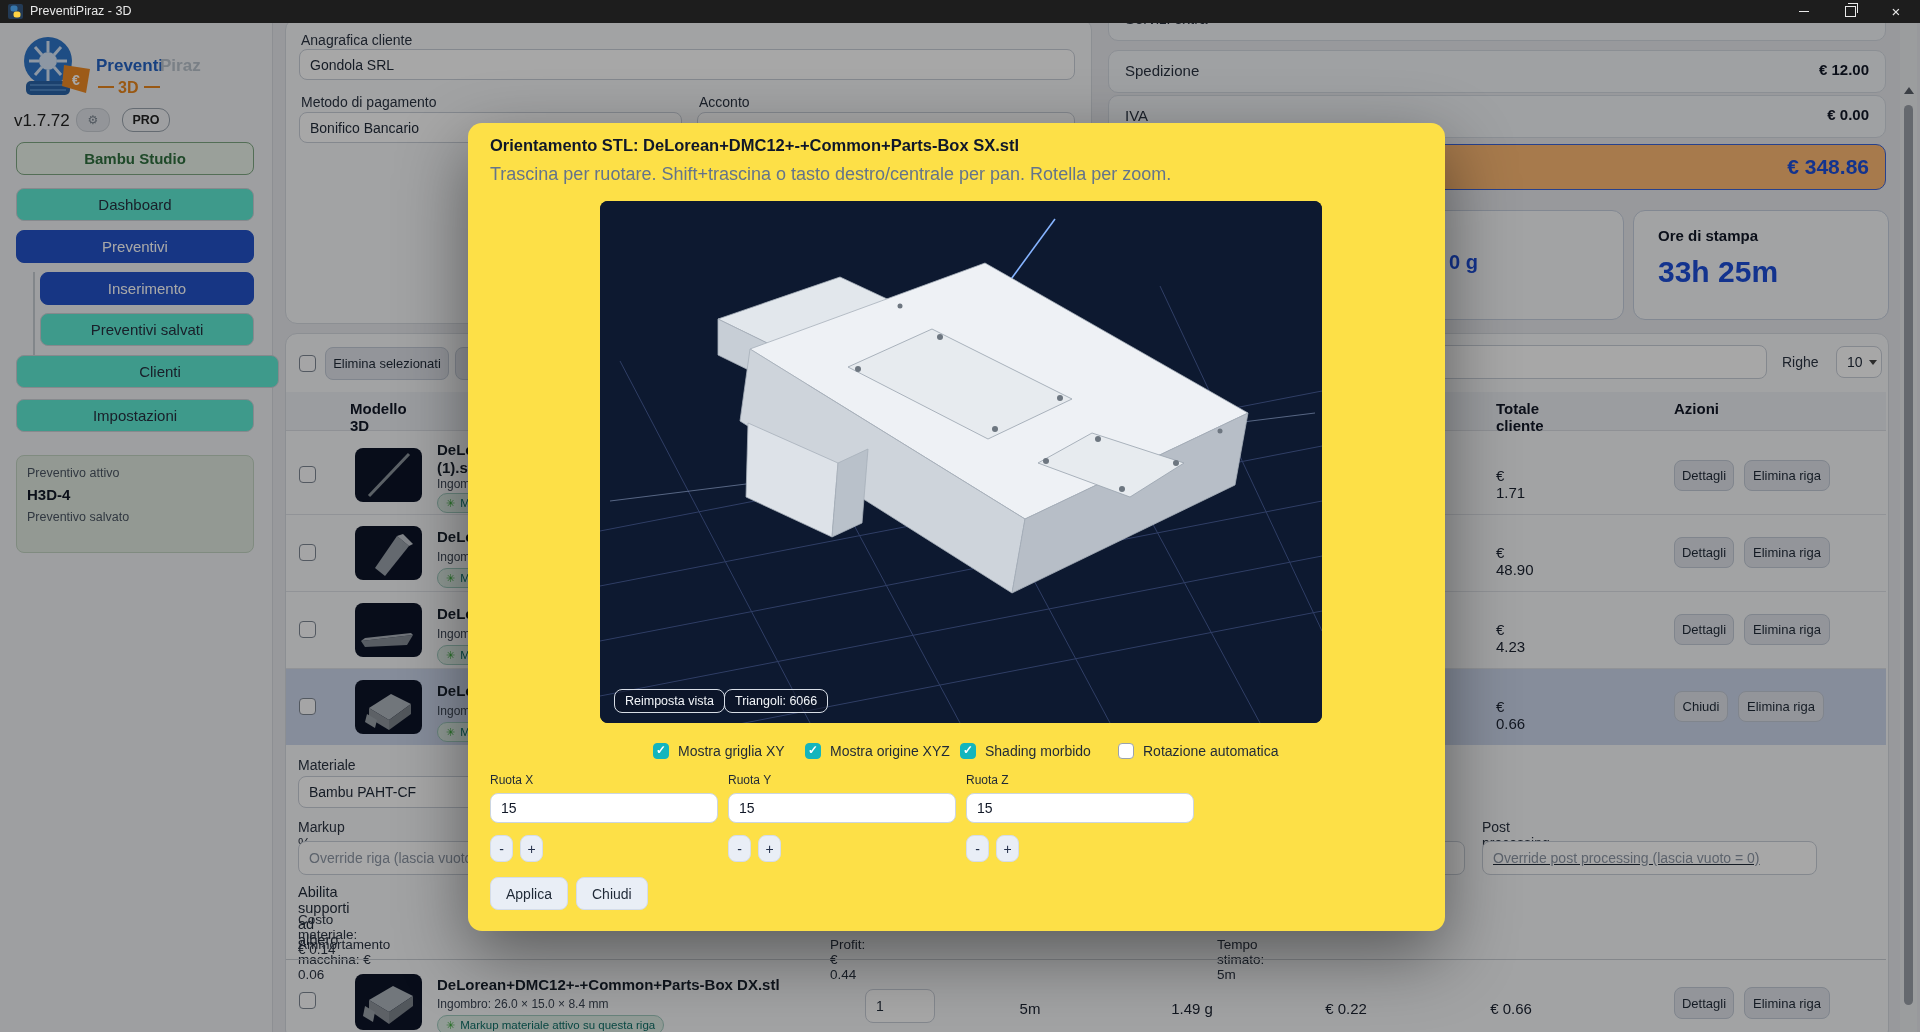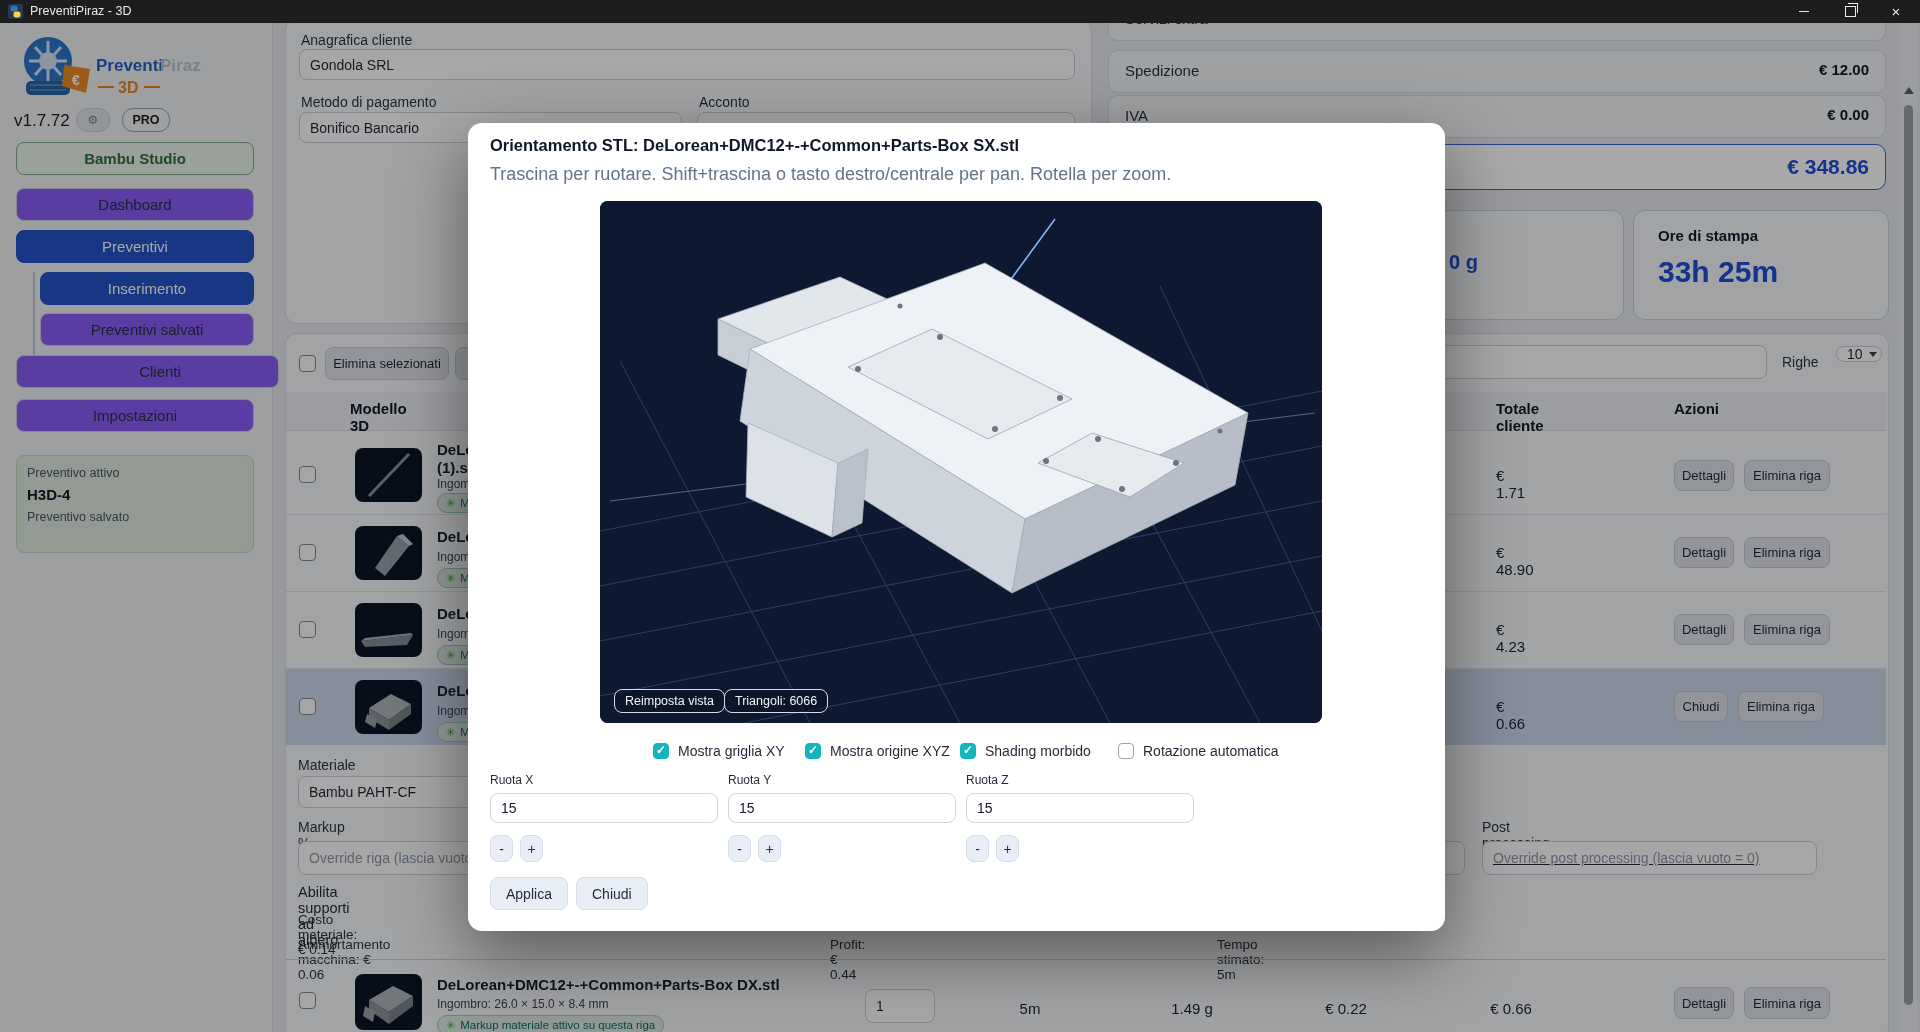--- a/index.html
+++ b/index.html
@@ -5,21 +5,21 @@
   html,body{margin:0;padding:0;background:#2a2a2a;}
   #app{position:relative;width:1920px;height:1032px;overflow:hidden;
        font-family:"Liberation Sans",sans-serif;background:#e7e9ed;}
   .abs{position:absolute;}
   
   .titlebar{left:0;top:0;width:1920px;height:23px;background:#1d1d1d;z-index:60;}
   .titlebar .t-text{position:absolute;left:30px;top:4px;color:#e9e9e9;font-size:12.5px;}
   .winbtn{position:absolute;top:0;width:46px;height:23px;display:flex;align-items:center;justify-content:center;color:#e9e9e9;}
   
   .sidebar{left:0;top:23px;width:272px;height:1009px;background:#f0f2f4;border-right:1px solid #d7dadf;z-index:10;}
-  .sbtn{position:absolute;left:16px;width:236px;height:31px;border-radius:8px;background:#8b5cf6;
+  .sbtn{position:absolute;left:16px;width:236px;height:31px;border-radius:8px;background:#5eead4;
         color:#273140;font-size:15px;display:flex;align-items:center;justify-content:center;border:1px solid #ccd1d7;}
   .sbtn.sub{left:40px;width:212px;}
   .sbtn.active{background:#2453c8;border-color:#2453c8;color:#fff;}
   .bambu{background:#eaf3ea;border:1px solid #7fa883;color:#2f6f3f;font-weight:bold;}
   .quotebox{position:absolute;left:16px;top:432px;width:236px;height:96px;background:#dfe9df;
             border:1px solid #c3d4c3;border-radius:8px;}
   
   .card{position:absolute;background:#f6f7f9;border:1px solid #d5d9e0;border-radius:12px;}
   .label{position:absolute;color:#2b3442;font-size:14px;}
   .inputbox{position:absolute;background:#fdfdfe;border:1px solid #c9cfd8;border-radius:8px;
@@ -35,21 +35,21 @@
   .badge{position:absolute;height:18px;background:#dcebe4;border:1px solid #9ec9bd;border-radius:10px;
          color:#0e6e66;font-size:11.5px;display:flex;align-items:center;padding:0 8px;white-space:nowrap;}
   .badge .spark{color:#3aa839;font-size:11px;margin-right:5px;}
   .thumb{position:absolute;width:67px;height:54px;background:#0d1528;border-radius:8px;overflow:hidden;}
   .rowname{position:absolute;font-size:15px;font-weight:bold;color:#18202c;white-space:nowrap;}
   .rowsub{position:absolute;font-size:12px;color:#3c4654;white-space:nowrap;}
   .cellv{position:absolute;font-size:15px;color:#1a2230;}
   
   .overlay{left:0;top:23px;width:1920px;height:1009px;background:rgba(0,0,0,0.34);z-index:50;pointer-events:none;}
   
-  .modal{left:468px;top:123px;width:977px;height:808px;background:#ffffff;border-radius:14px;z-index:100;
+  .modal{left:468px;top:123px;width:977px;height:808px;background:#fde047;border-radius:14px;z-index:100;
          box-shadow:0 24px 70px rgba(0,0,0,0.45);}
   .m-title{position:absolute;left:22px;top:13px;font-size:16.5px;font-weight:bold;color:#0f172a;}
   .m-sub{position:absolute;left:22px;top:41px;font-size:18px;color:#64748b;}
   .viewer{position:absolute;left:132px;top:78px;width:722px;height:522px;background:#0d1930;border-radius:8px;overflow:hidden;}
   .vpill{position:absolute;height:22px;background:rgba(12,19,36,0.55);border:1.3px solid #d7dde6;border-radius:8px;
          color:#f2f5f9;font-size:12.5px;display:flex;align-items:center;padding:0 10px;z-index:5;}
   .chkbox{position:absolute;width:16px;height:16px;border:1.5px solid #9aa3af;border-radius:4px;background:#fff;box-sizing:border-box;}
   .chkbox.on{background:#14b5bd;border-color:#14b5bd;}
   .chkbox.on::after{content:"\2713";position:absolute;left:2px;top:-1px;color:#fff;font-size:12px;font-weight:bold;}
   .chklabel{position:absolute;font-size:14px;color:#1f2937;white-space:nowrap;}
@@ -136,21 +136,21 @@
       <div class="v">€ 20.00</div>
     </div>
     <div class="totrow" style="top:50px;">
       <div class="l">Spedizione</div>
       <div class="v">€ 12.00</div>
     </div>
     <div class="totrow" style="top:95px;">
       <div class="l">IVA</div>
       <div class="v">€ 0.00</div>
     </div>
-    <div class="totrow" style="top:144px;height:46px;background:#ffffff;border:1.5px solid #3b63d8;">
+    <div class="totrow" style="top:144px;height:46px;background:#fdba74;border:1.5px solid #3b63d8;">
       <div class="v" style="top:10px;font-size:21px;color:#1d4ed8;">€ 348.86</div>
     </div>
   </div>
 
   <div class="card" style="left:1370px;top:210px;width:252px;height:108px;z-index:10;border-color:#c6cfde;">
     <div style="position:absolute;left:78px;top:40px;font-size:20px;font-weight:bold;color:#1d4ed8;">0 g</div>
   </div>
   <div class="card" style="left:1633px;top:210px;width:254px;height:108px;z-index:10;border-color:#c6cfde;">
     <div style="position:absolute;left:24px;top:16px;font-size:15px;font-weight:bold;color:#111827;">Ore di stampa</div>
     <div style="position:absolute;left:24px;top:44px;font-size:30px;font-weight:bold;color:#1d4ed8;">33h 25m</div>
@@ -158,21 +158,21 @@
 
   <div class="card" style="left:285px;top:333px;width:1602px;height:707px;z-index:10;"></div>
 
   <div class="abs" style="z-index:11;">
 
     <div class="chk" style="left:299px;top:355px;"></div>
     <input class="inputbox" style="left: 1370px; top: 345px; width: 397px; height: 34px; z-index: 11;">
     <div class="gbtn" style="left:325px;top:347px;width:124px;height:33px;">Elimina selezionati</div>
     <div class="gbtn" style="left:455px;top:347px;width:120px;height:33px;"></div>
     <div class="label" style="left:1782px;top:354px;">Righe</div>
-    <div class="inputbox" style="left:1836px;top:346px;width:46px;height:16px;display:flex;align-items:center;gap:6px;">
+    <div class="inputbox" style="left:1836px;top:346px;width:46px;height:32px;display:flex;align-items:center;gap:6px;">
       <span>10</span>
       <span style="width:0;height:0;border-left:4px solid transparent;border-right:4px solid transparent;border-top:5px solid #444;"></span>
     </div>
 
     <div class="abs" style="left:286px;top:392px;width:1600px;height:38px;background:#eceef3;border-bottom:1px solid #d9dce2;"></div>
     <div class="abs" style="left:350px;top:400px;font-size:15px;font-weight:bold;color:#111827;">Modello 3D</div>
     <div class="abs" style="left:1496px;top:400px;font-size:15px;font-weight:bold;color:#111827;">Totale cliente</div>
     <div class="abs" style="left:1674px;top:400px;font-size:15px;font-weight:bold;color:#111827;">Azioni</div>
 
     <div class="abs" style="left:286px;top:668px;width:1600px;height:77px;background:#ccd6ec;"></div>

